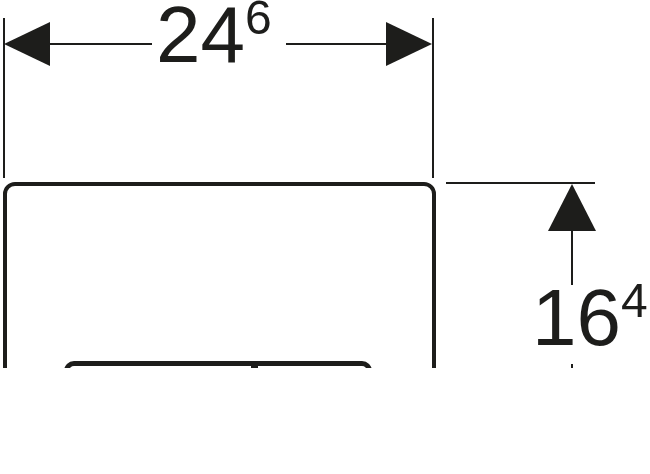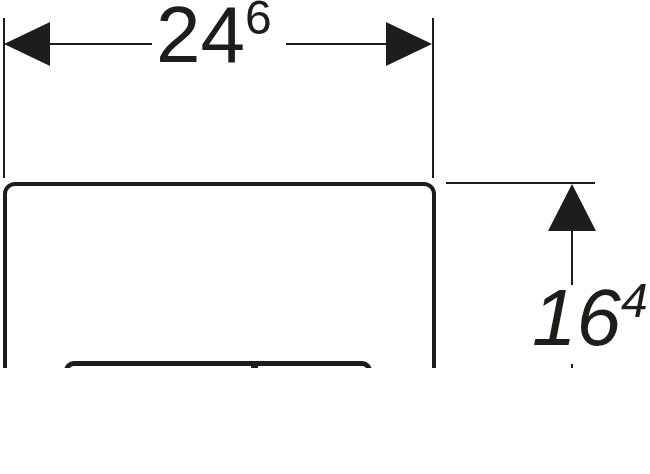--- a/index.html
+++ b/index.html
@@ -116,16 +116,16 @@
 
   <div>
     <div class="line" style="left:446px; top:182px; width:149px; height:2px;"></div>
     <div class="line" style="left:443px; top:465px; width:152px; height:2px;"></div>
 
     <div class="arrow arrow-up" style="left:548px; top:184px;"></div>
     <div class="line" style="left:571px; top:229px; width:2px; height:56px;"></div>
     <div class="line" style="left:571px; top:364px; width:2px; height:58px;"></div>
     <div class="arrow arrow-down" style="left:548px; top:420px;"></div>
 
-    <div class="dim-label" style="left:532px; top:278px;font-style:italic;"><span>16</span><span class="sup">4</span></div>
+    <div class="dim-label" style="left:532px; top:278px;"><span>16</span><span class="sup">4</span></div>
   </div>
 
 </div>
 
 </body></html>

